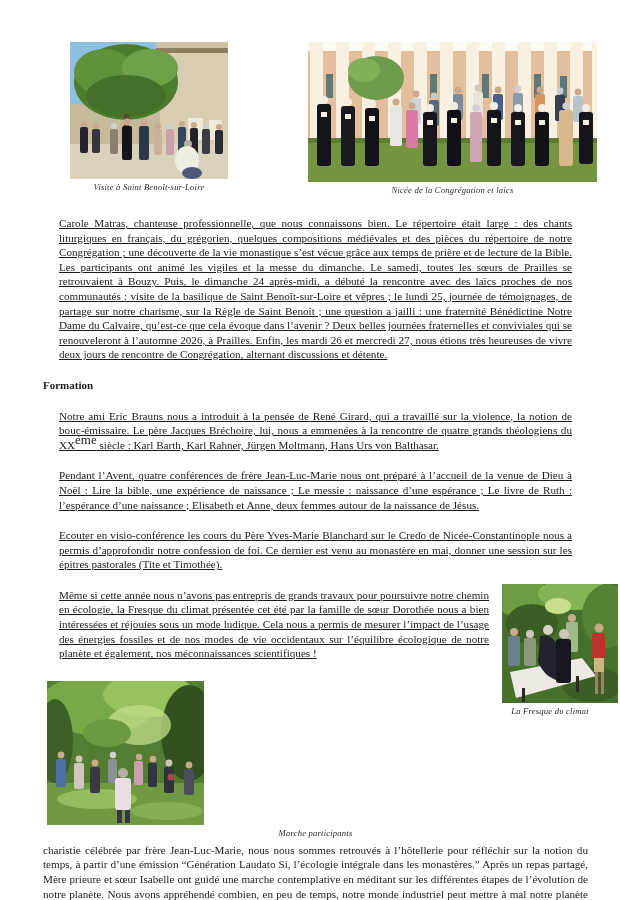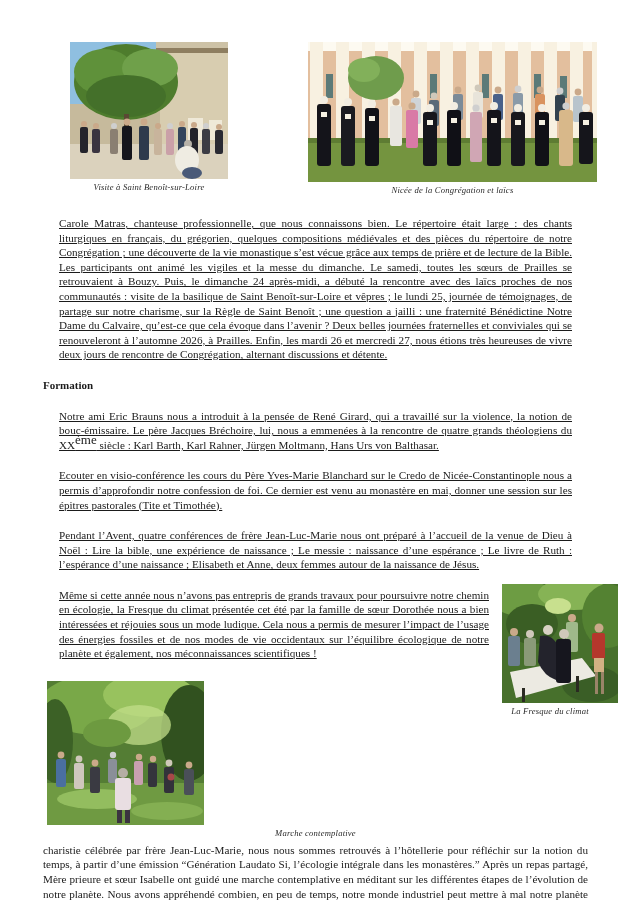--- a/index.html
+++ b/index.html
@@ -205,22 +205,22 @@
     </figure>
   </div>
 
   <div class="content">
 
     <p>Carole Matras, chanteuse professionnelle, que nous connaissons bien. Le répertoire était large : des chants liturgiques en français, du grégorien, quelques compositions médiévales et des pièces du répertoire de notre Congrégation ; une découverte de la vie monastique s’est vécue grâce aux temps de prière et de lecture de la Bible. Les participants ont animé les vigiles et la messe du dimanche. Le samedi, toutes les sœurs de Prailles se retrouvaient à Bouzy. Puis, le dimanche 24 après-midi, a débuté la rencontre avec des laïcs proches de nos communautés : visite de la basilique de Saint Benoît-sur-Loire et vêpres ; le lundi 25, journée de témoignages, de partage sur notre charisme, sur la Règle de Saint Benoît ; une question a jailli : une fraternité Bénédictine Notre Dame du Calvaire, qu’est-ce que cela évoque dans l’avenir ? Deux belles journées fraternelles et conviviales qui se renouveleront à l’automne 2026, à Prailles. Enfin, les mardi 26 et mercredi 27, nous étions très heureuses de vivre deux jours de rencontre de Congrégation, alternant discussions et détente.</p>
 
     <section>
       <h2>Formation</h2>
       <p><span>Notre ami Eric Brauns nous a introduit à la pensée de René Girard, qui a travaillé sur la violence, la notion de bouc-émissaire. Le père Jacques Bréchoire, lui, nous a emmenées à la rencontre de quatre grands théologiens du XX</span><sup>ème</sup><span> siècle : Karl Barth, Karl Rahner, Jürgen Moltmann, Hans Urs von Balthasar.</span></p>
+      <p>Pendant l’Avent, quatre conférences de frère Jean-Luc-Marie nous ont préparé à l’accueil de la venue de Dieu à Noël : Lire la bible, une expérience de naissance ; Le messie : naissance d’une espérance ; Le livre de Ruth : l’espérance d’une naissance ; Elisabeth et Anne, deux femmes autour de la naissance de Jésus.</p>
       <p>Ecouter en visio-conférence les cours du Père Yves-Marie Blanchard sur le Credo de Nicée-Constantinople nous a permis d’approfondir notre confession de foi. Ce dernier est venu au monastère en mai, donner une session sur les épitres pastorales (Tite et Timothée).</p>
-      <p>Pendant l’Avent, quatre conférences de frère Jean-Luc-Marie nous ont préparé à l’accueil de la venue de Dieu à Noël : Lire la bible, une expérience de naissance ; Le messie : naissance d’une espérance ; Le livre de Ruth : l’espérance d’une naissance ; Elisabeth et Anne, deux femmes autour de la naissance de Jésus.</p>
     </section>
 
     <section>
       <span class="fresque-float">
         <figure>
           <svg width="116" height="119" viewBox="0 0 116 119">
             <rect width="116" height="119" fill="#47702c"></rect>
             <ellipse cx="20" cy="14" rx="32" ry="18" fill="#6d9c43"></ellipse>
             <ellipse cx="72" cy="10" rx="36" ry="16" fill="#86b355"></ellipse>
             <ellipse cx="106" cy="32" rx="26" ry="32" fill="#548232"></ellipse>
@@ -279,19 +279,19 @@
               <rect x="117" y="86" width="10" height="26" rx="2" fill="#32323a"></rect>
               <circle cx="124" cy="96" r="3.5" fill="#a84848"></circle>
               <circle cx="142" cy="84" r="3.4" fill="#caa98a"></circle>
               <rect x="137" y="88" width="10" height="26" rx="2" fill="#4a4f58"></rect>
               <circle cx="76" cy="92" r="5" fill="#b5aea4"></circle>
               <rect x="68" y="97" width="16" height="32" rx="3" fill="#e9dee2"></rect>
               <rect x="70" y="129" width="5" height="13" fill="#3b3340"></rect>
               <rect x="78" y="129" width="5" height="13" fill="#3b3340"></rect>
             </g>
           </svg>
-          <figcaption>Marche contemplative</figcaption>
+          <figcaption>Marche participants</figcaption>
         </figure><span>charistie célébrée par frère Jean-Luc-Marie, nous nous sommes retrouvés à l’hôtellerie pour réfléchir sur la notion du temps, à partir d’une émission “Génération Laudato Si, l’écologie intégrale dans les monastères.” Après un repas partagé, Mère prieure et sœur Isabelle ont guidé une marche contemplative en méditant sur les différentes étapes de l’évolution de notre planète. Nous avons appréhendé combien, en peu de temps, notre monde industriel peut mettre à mal notre planète qui a mis des milliards d’année pour se façonner telle que nous la connaissons.</span><p></p>
       <p>Quelques jours plus tard, ce fut un temps de prière œcuménique qui nous a rassemblé pour louer notre Dieu Créateur, et prier pour la sauvegarde de la création, pour les populations qui subissent le dérèglement climatique, qui vivent l’injustice de décisions économiques qui mettent à mal leurs ressources naturelles.</p>
     </section>
 
   </div>
 </div>
 
 </body></html>

